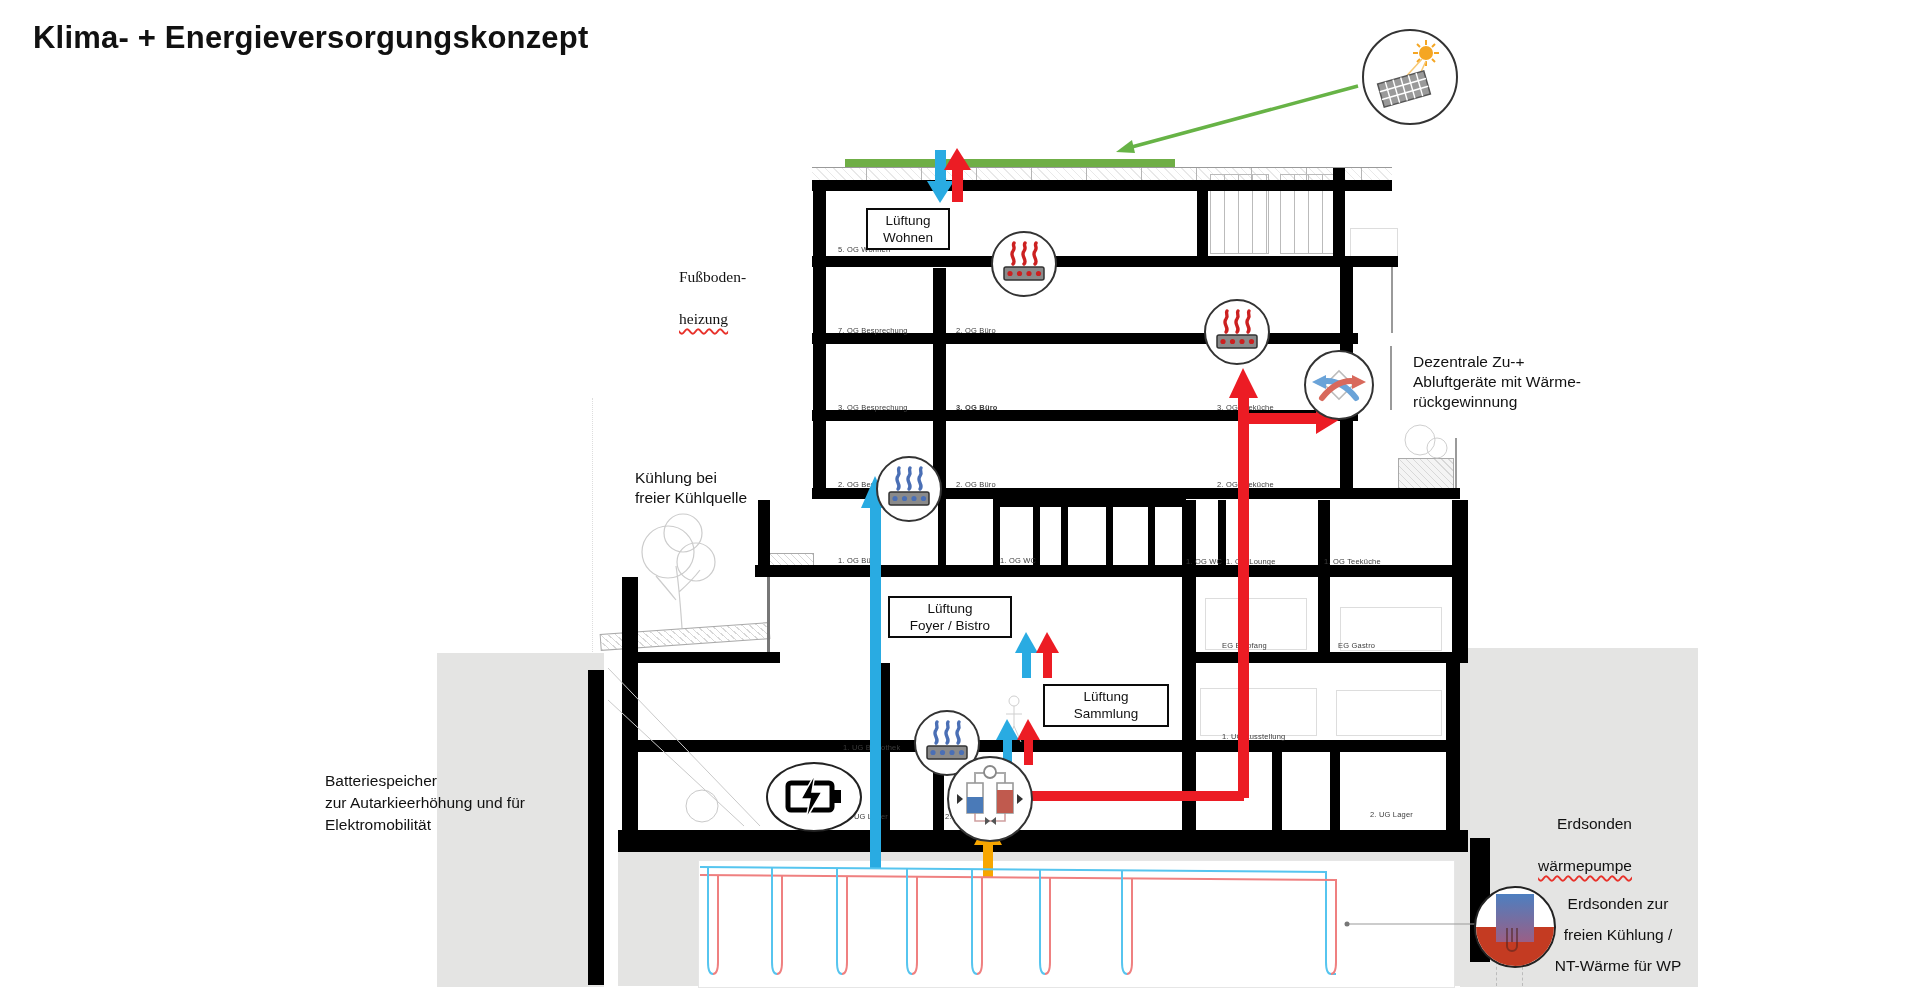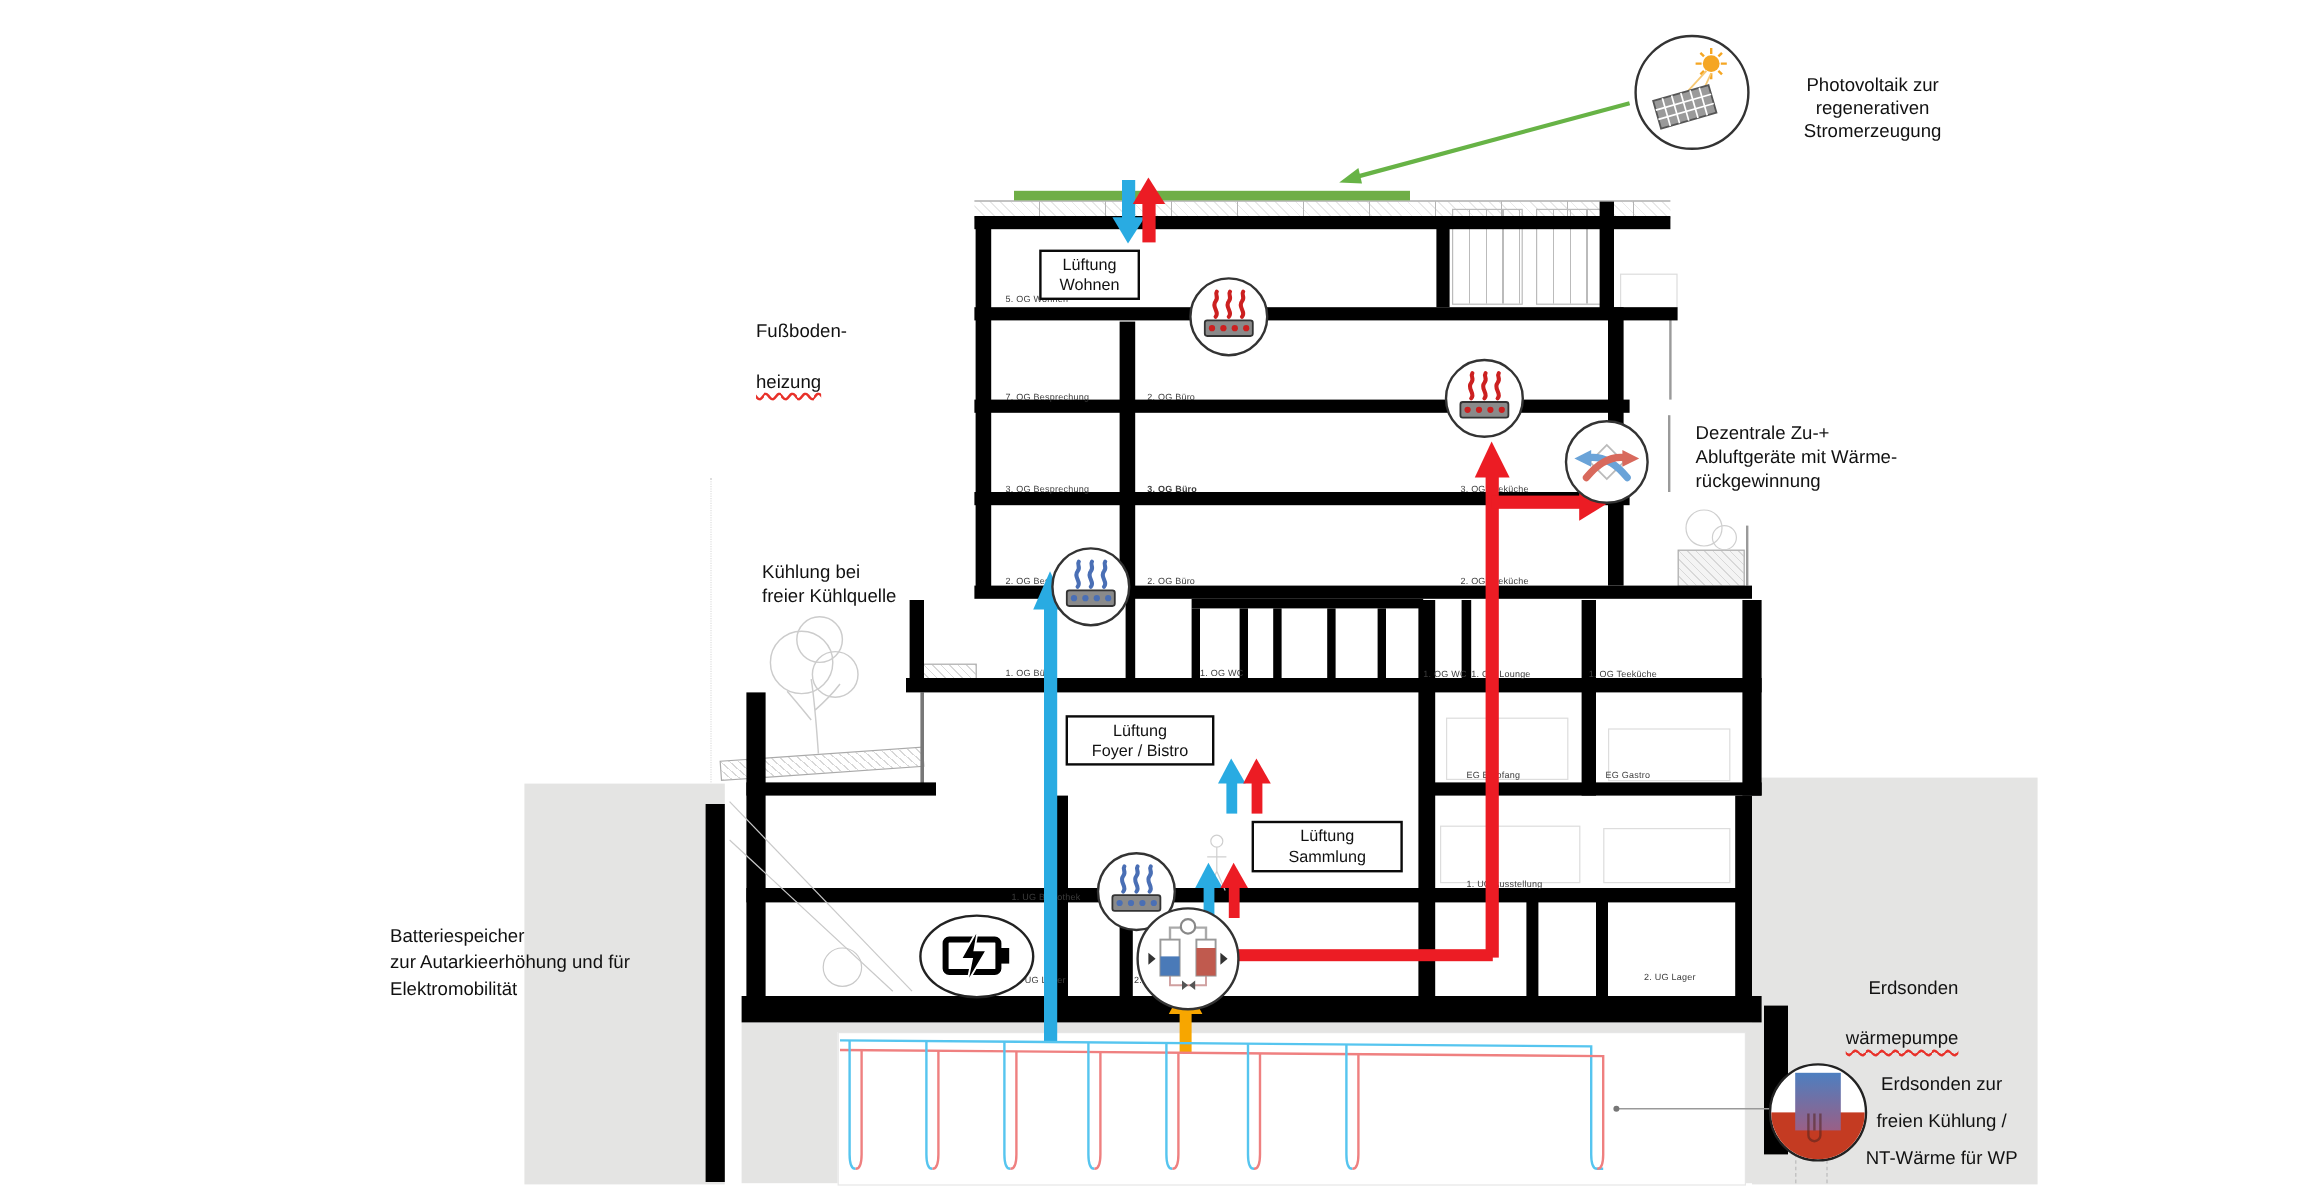--- a/index.html
+++ b/index.html
@@ -339,24 +339,22 @@
   </div>
   <div class="lbox" style="left:888px;top:596px;width:120px;height:36px;">
     <div>Lüftung</div>
     <div>Foyer / Bistro</div>
   </div>
   <div class="lbox" style="left:1043px;top:684px;width:122px;height:37px;">
     <div>Lüftung</div>
     <div>Sammlung</div>
   </div>
 
-  <div class="abs note txt" style="left:1478px;top:62px;width:165px;text-align:center;line-height:19px;">Photovoltaik zur
-regenerativen
-Stromerzeugung</div>
-  <div class="abs note txt" style="left:630px;top:245px;line-height:21px;">
+  <div class="abs title txt">Klima- + Energieversorgungskonzept</div>
+  <div class="abs note txt" style="left:679px;top:245px;line-height:21px;font-family:Liberation Serif, serif;">
     <div>Fußboden-</div>
     <div class="squiggle">heizung</div>
   </div>
   <div class="abs note txt" style="left:608px;top:468px;margin-left:27px;">Kühlung bei
 freier Kühlquelle</div>
   <div class="abs note txt" style="left:1413px;top:352px;width:235px;">Dezentrale Zu-+
 Abluftgeräte mit Wärme-
 rückgewinnung</div>
   <div class="abs note txt" style="left:325px;top:770px;line-height:22px;">Batteriespeicher
 zur Autarkieerhöhung und für

